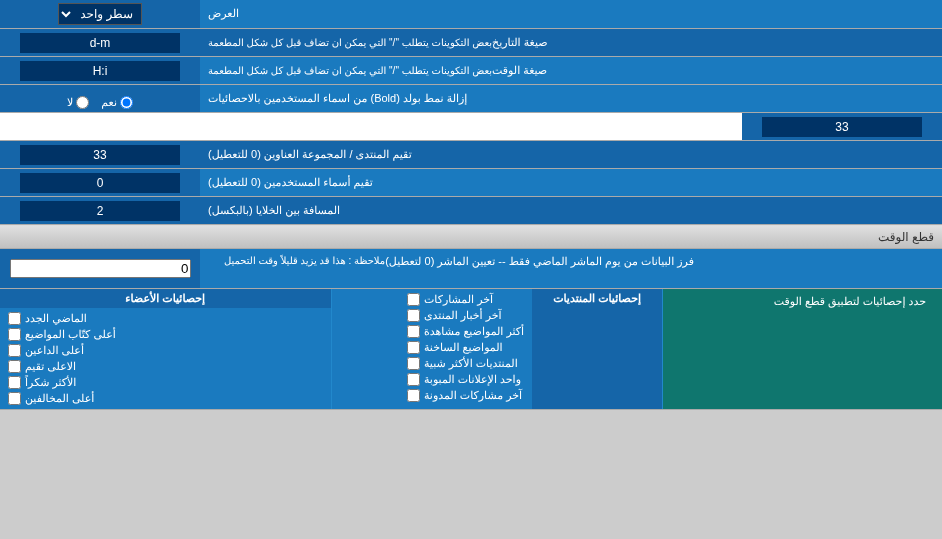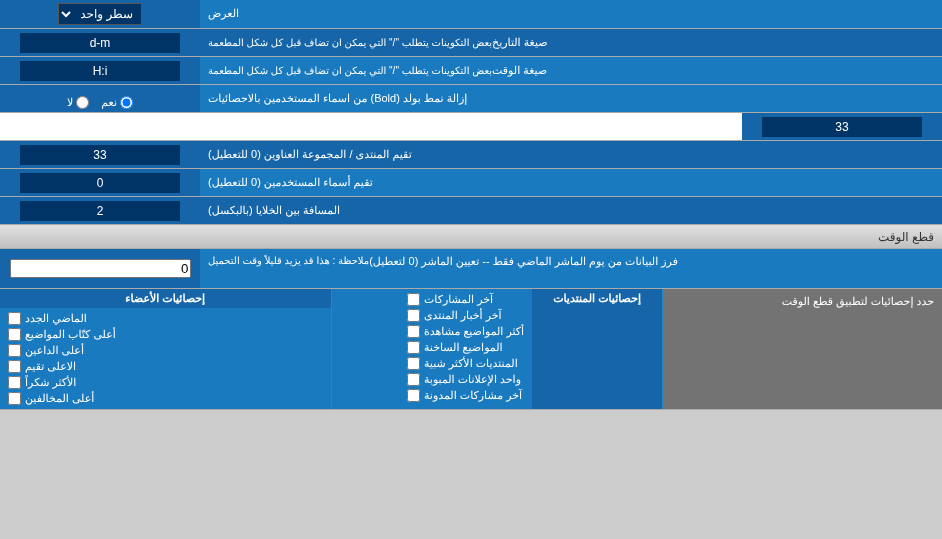--- a/index.html
+++ b/index.html
@@ -142,25 +142,25 @@
       padding: 3px 6px;
       min-width: 200px;
       width: 200px;
     }
     .bottom-section {
       display: flex;
       background: #1a7abf;
       border-bottom: 1px solid #aaa;
     }
     .bottom-left {
-      background: #737373;
+      background: #0f766e;
       color: #fff;
       font-size: 11px;
       flex: 0 0 280px;
-      padding: 6px 8px;
+      padding: 6px 16px;
       text-align: right;
       border-left: 1px solid #2288cc;
     }
     .bottom-middle {
       flex: 1;
       display: flex;
       flex-direction: row;
       border-left: 1px solid #2288cc;
     }
     .bottom-right {
@@ -256,21 +256,21 @@
     <div class="row-input">
       <input type="text" value="2" style="">
     </div>
   </div>
 
   <div class="section-header">قطع الوقت</div>
 
   <div class="combined-row">
     <div class="combined-label">
       فرز البيانات من يوم الماشر الماضي فقط -- تعيين الماشر (0 لتعطيل)<br>
-      <span style="font-size:10px;">ملاحظة : هذا قد يزيد قليلاً وقت التحميل</span>
+      <span style="font-size:10px;margin-left:16px;">ملاحظة : هذا قد يزيد قليلاً وقت التحميل</span>
     </div>
     <div class="combined-input">
       <input type="text" value="0" style="">
     </div>
   </div>
 
   <div class="bottom-section">
 
     <div class="bottom-left">
       حدد إحصائيات لتطبيق قطع الوقت

